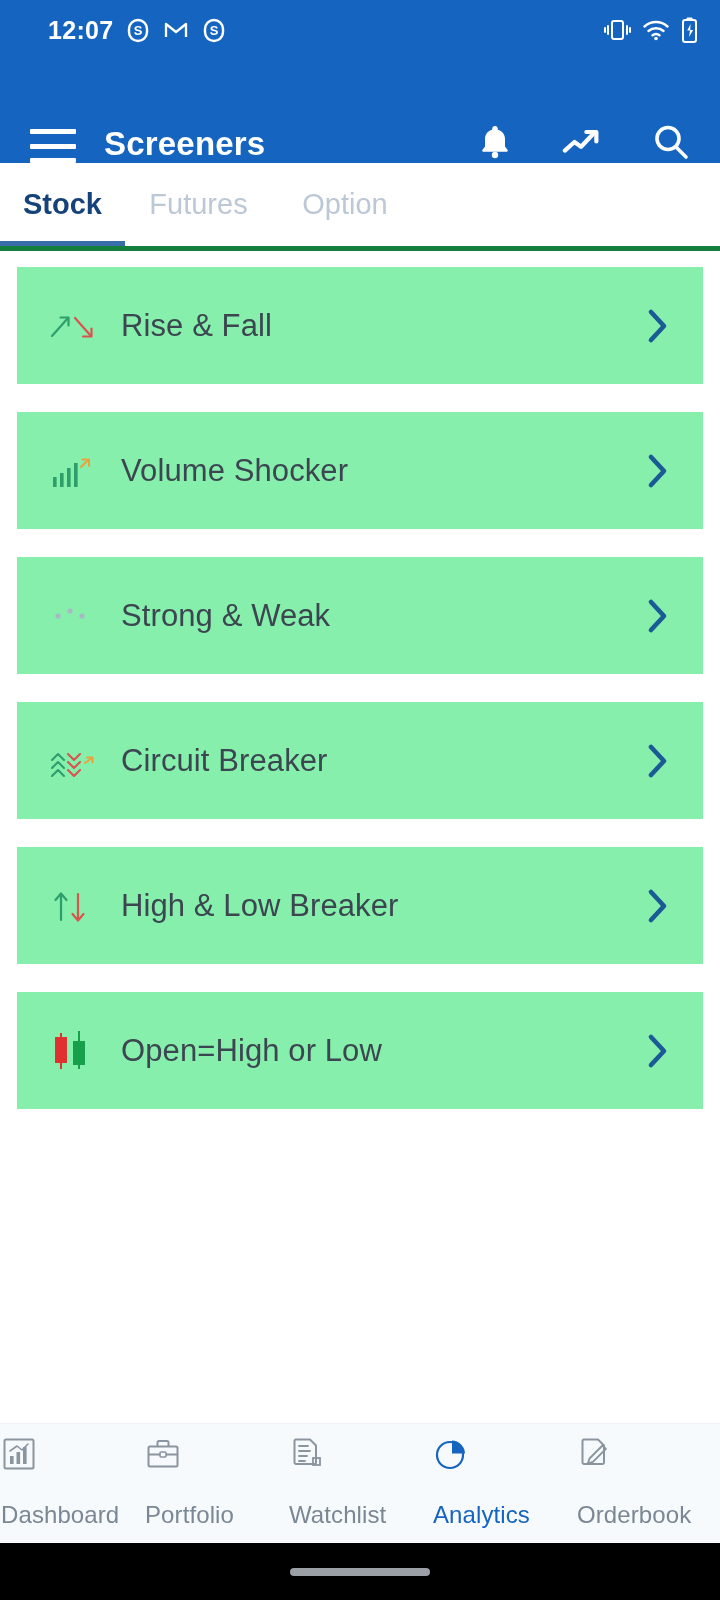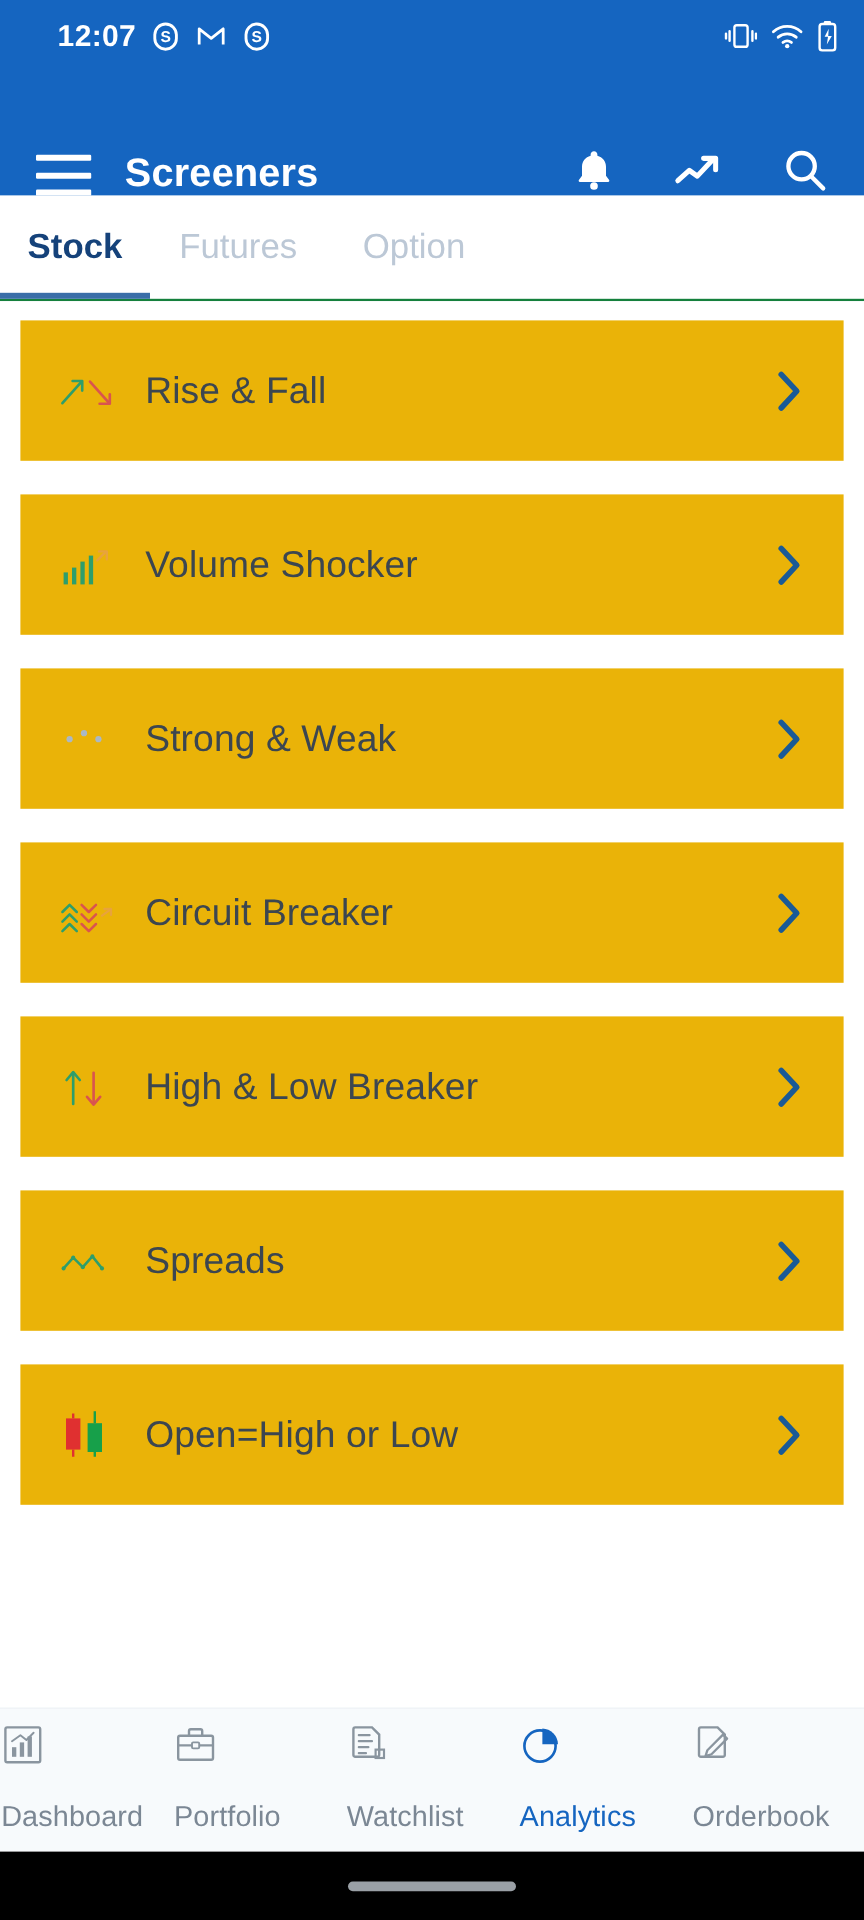--- a/index.html
+++ b/index.html
@@ -30,38 +30,38 @@
   .hamburger { width:46px; height:34px; display:flex; flex-direction:column;
     justify-content:space-between; cursor:pointer; margin-right:28px; }
   .hamburger span { display:block; height:5px; background:#ffffff; border-radius:1px; width:100%; }
   .app-title { color:#ffffff; font-size:33px; font-weight:bold; letter-spacing:0.2px; flex:1; }
   .appbar-actions { display:flex; align-items:center; gap:46px; }
   .appbar-icon { cursor:pointer; display:flex; align-items:center; justify-content:center;
                  width:42px; height:42px; }
 
   
   .tabs { display:flex; background:#ffffff; flex:0 0 88px; align-items:stretch;
-          border-bottom:2px solid #15803d; }
+          border-bottom:5px solid #15803d; }
   .tab { display:flex; align-items:center; justify-content:center;
          font-size:29px; cursor:pointer; position:relative; }
   .tab.t0 { width:125px; }
   .tab.t1 { width:147px; }
   .tab.t2 { width:146px;text-align:center; }
   .tab.active { color:#15427a; font-weight:bold; }
   .tab.inactive { color:#bcc8d6; }
   .tab.active::after {
     content:""; position:absolute; left:0; right:0; bottom:0;
     height:5px; background:#3a6ea8;
   }
 
   
   .list { flex:1; background:#ffffff; padding-top:16px; overflow:hidden; }
   .row {
     margin:0 17px 28px 17px;
-    height:117px; background:#eab308;
+    height:117px; background:#86efac;
     display:flex; align-items:center; padding:0 30px 0 28px;
     cursor:pointer;
   }
   .row-icon { width:58px; height:44px; display:flex; align-items:center;
               justify-content:center; flex:0 0 58px; }
   .row-label { flex:1; font-size:31px; color:#3c4650; margin-left:18px;
                letter-spacing:0.1px; }
   .row-chevron { flex:0 0 30px; display:flex; align-items:center; justify-content:center; }
 
   
@@ -248,38 +248,20 @@
         </svg>
       </span>
       <span class="row-label">High &amp; Low Breaker</span>
       <span class="row-chevron">
         <svg width="24" height="38" viewBox="0 0 24 38">
             <path d="M5 5l13 14L5 33" fill="none" stroke="#1a5a96" stroke-width="4.6" stroke-linecap="round" stroke-linejoin="round"></path>
           </svg>
       </span>
     </div>
 
-    <div class="row">
-      <span class="row-icon">
-        <svg width="54" height="40" viewBox="0 0 54 40">
-          <path d="M6 26l8-9 8 8 8-9 8 10" fill="none" stroke="#2e9e6b" stroke-width="2.1" stroke-linecap="round" stroke-linejoin="round"></path>
-          <circle cx="6" cy="26" r="1.7" fill="#2e9e6b"></circle>
-          <circle cx="14" cy="17" r="1.7" fill="#2e9e6b"></circle>
-          <circle cx="22" cy="25" r="1.7" fill="#2e9e6b"></circle>
-          <circle cx="30" cy="16" r="1.7" fill="#2e9e6b"></circle>
-          <circle cx="38" cy="26" r="1.7" fill="#2e9e6b"></circle>
-        </svg>
-      </span>
-      <span class="row-label">Spreads</span>
-      <span class="row-chevron">
-        <svg width="24" height="38" viewBox="0 0 24 38">
-            <path d="M5 5l13 14L5 33" fill="none" stroke="#1a5a96" stroke-width="4.6" stroke-linecap="round" stroke-linejoin="round"></path>
-          </svg>
-      </span>
-    </div>
 
     <div class="row">
       <span class="row-icon">
         <svg width="54" height="44" viewBox="0 0 54 44">
           <path d="M14 4v4M14 34v6" stroke="#e03030" stroke-width="2"></path>
           <rect x="8" y="8" width="12" height="26" fill="#e03030"></rect>
           <path d="M32 2v10M32 36v4" stroke="#17a04a" stroke-width="2"></path>
           <rect x="26" y="12" width="12" height="24" fill="#17a04a"></rect>
         </svg>
       </span>

